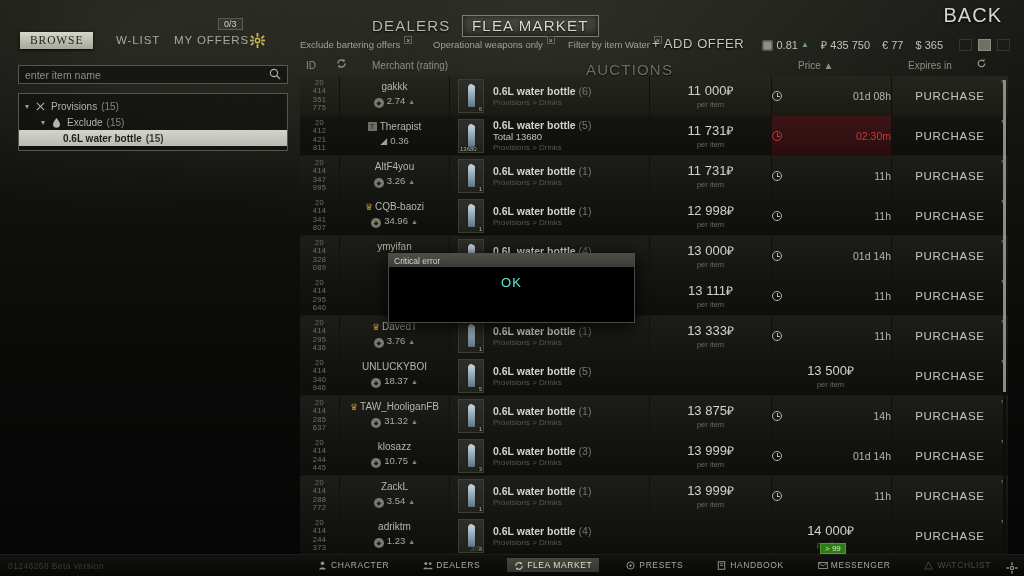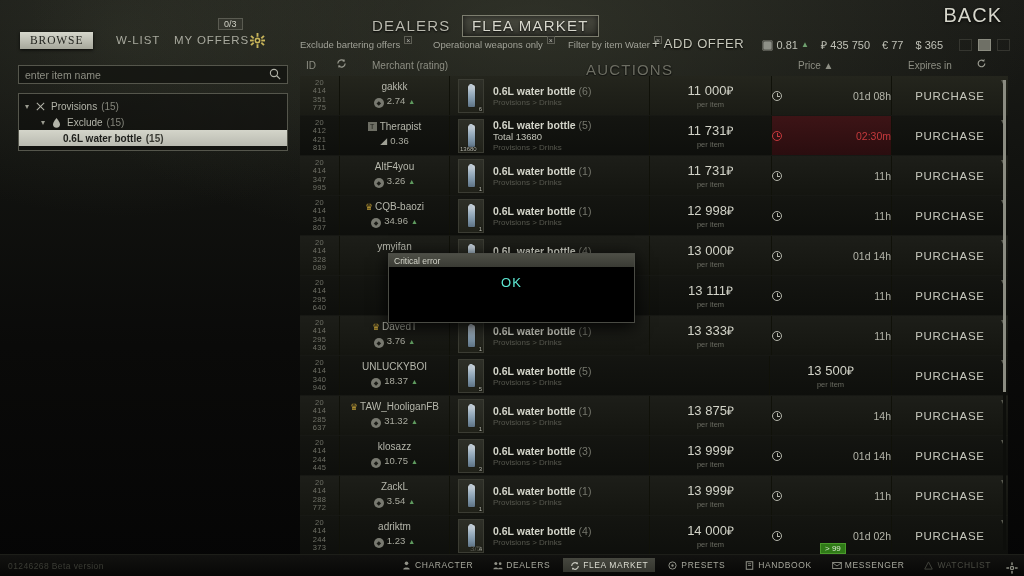--- a/index.html
+++ b/index.html
@@ -208,21 +208,21 @@
   }
   .dlg-msg { text-align:center; font-size:9px; color:#cdcec3; margin-top:9px; }
   .dlg-ok { text-align:center; font-size:13px; color:#5eead4; margin-top:8px; letter-spacing:1px; }
 
   
   .bottombar {
     position:absolute; left:0; bottom:0; width:1024px; height:22px;
     background:linear-gradient(180deg,#121210,#070706); border-top:1px solid #1d1e19;
   }
   .ver { position:absolute; left:8px; top:6px; font-size:8.5px; color:#3b3c35; letter-spacing:.4px; }
-  .bnav { position:absolute; right:26px; top:3px; display:flex; align-items:center; gap:6px; }
+  .bnav { position:absolute; right:26px; top:3px; display:flex; align-items:center; gap:20px; }
   .bitem {
     display:flex; align-items:center; gap:4px; padding:2px 7px;
     font-size:8.5px; letter-spacing:.6px; color:#a7a89d;
   }
   .bitem.active { background:linear-gradient(180deg,#46473f,#33342d); color:#dcddd2; }
   .bitem.dim { color:#4a4b43; }
   .bicon { width:9px;height:9px; display:inline-block; opacity:.85; }
   .gear2 { position:absolute; right:6px; top:5px; width:12px; height:12px; }
   .count99 {
     position:absolute; left:820px; bottom:22px; background:#2f7a17; color:#d9e8cf;
@@ -750,24 +750,20 @@
       <div class="o-txt">
         <div class="o-name">0.6L water bottle <span class="ct">(4)</span></div>
 
         <div class="o-path">Provisions &gt; Drinks</div>
       </div>
         </div>
     <div class="c-price">
       <div class="p-val">14 000<span class="p-cur">₽</span></div>
       <div class="p-sub">per item</div>
     </div>
-    <div class="c-exp">
-      <span class="clock"></span>
-      <span>01d 02h</span>
-    </div>
     <div class="c-buy">
       <span class="buybtn">PURCHASE</span>
     </div>
     <span class="rowchev">▾</span>
       </div>
     </div>
   <div class="vscroll">
     <div class="vthumb"></div>
   </div>
 

